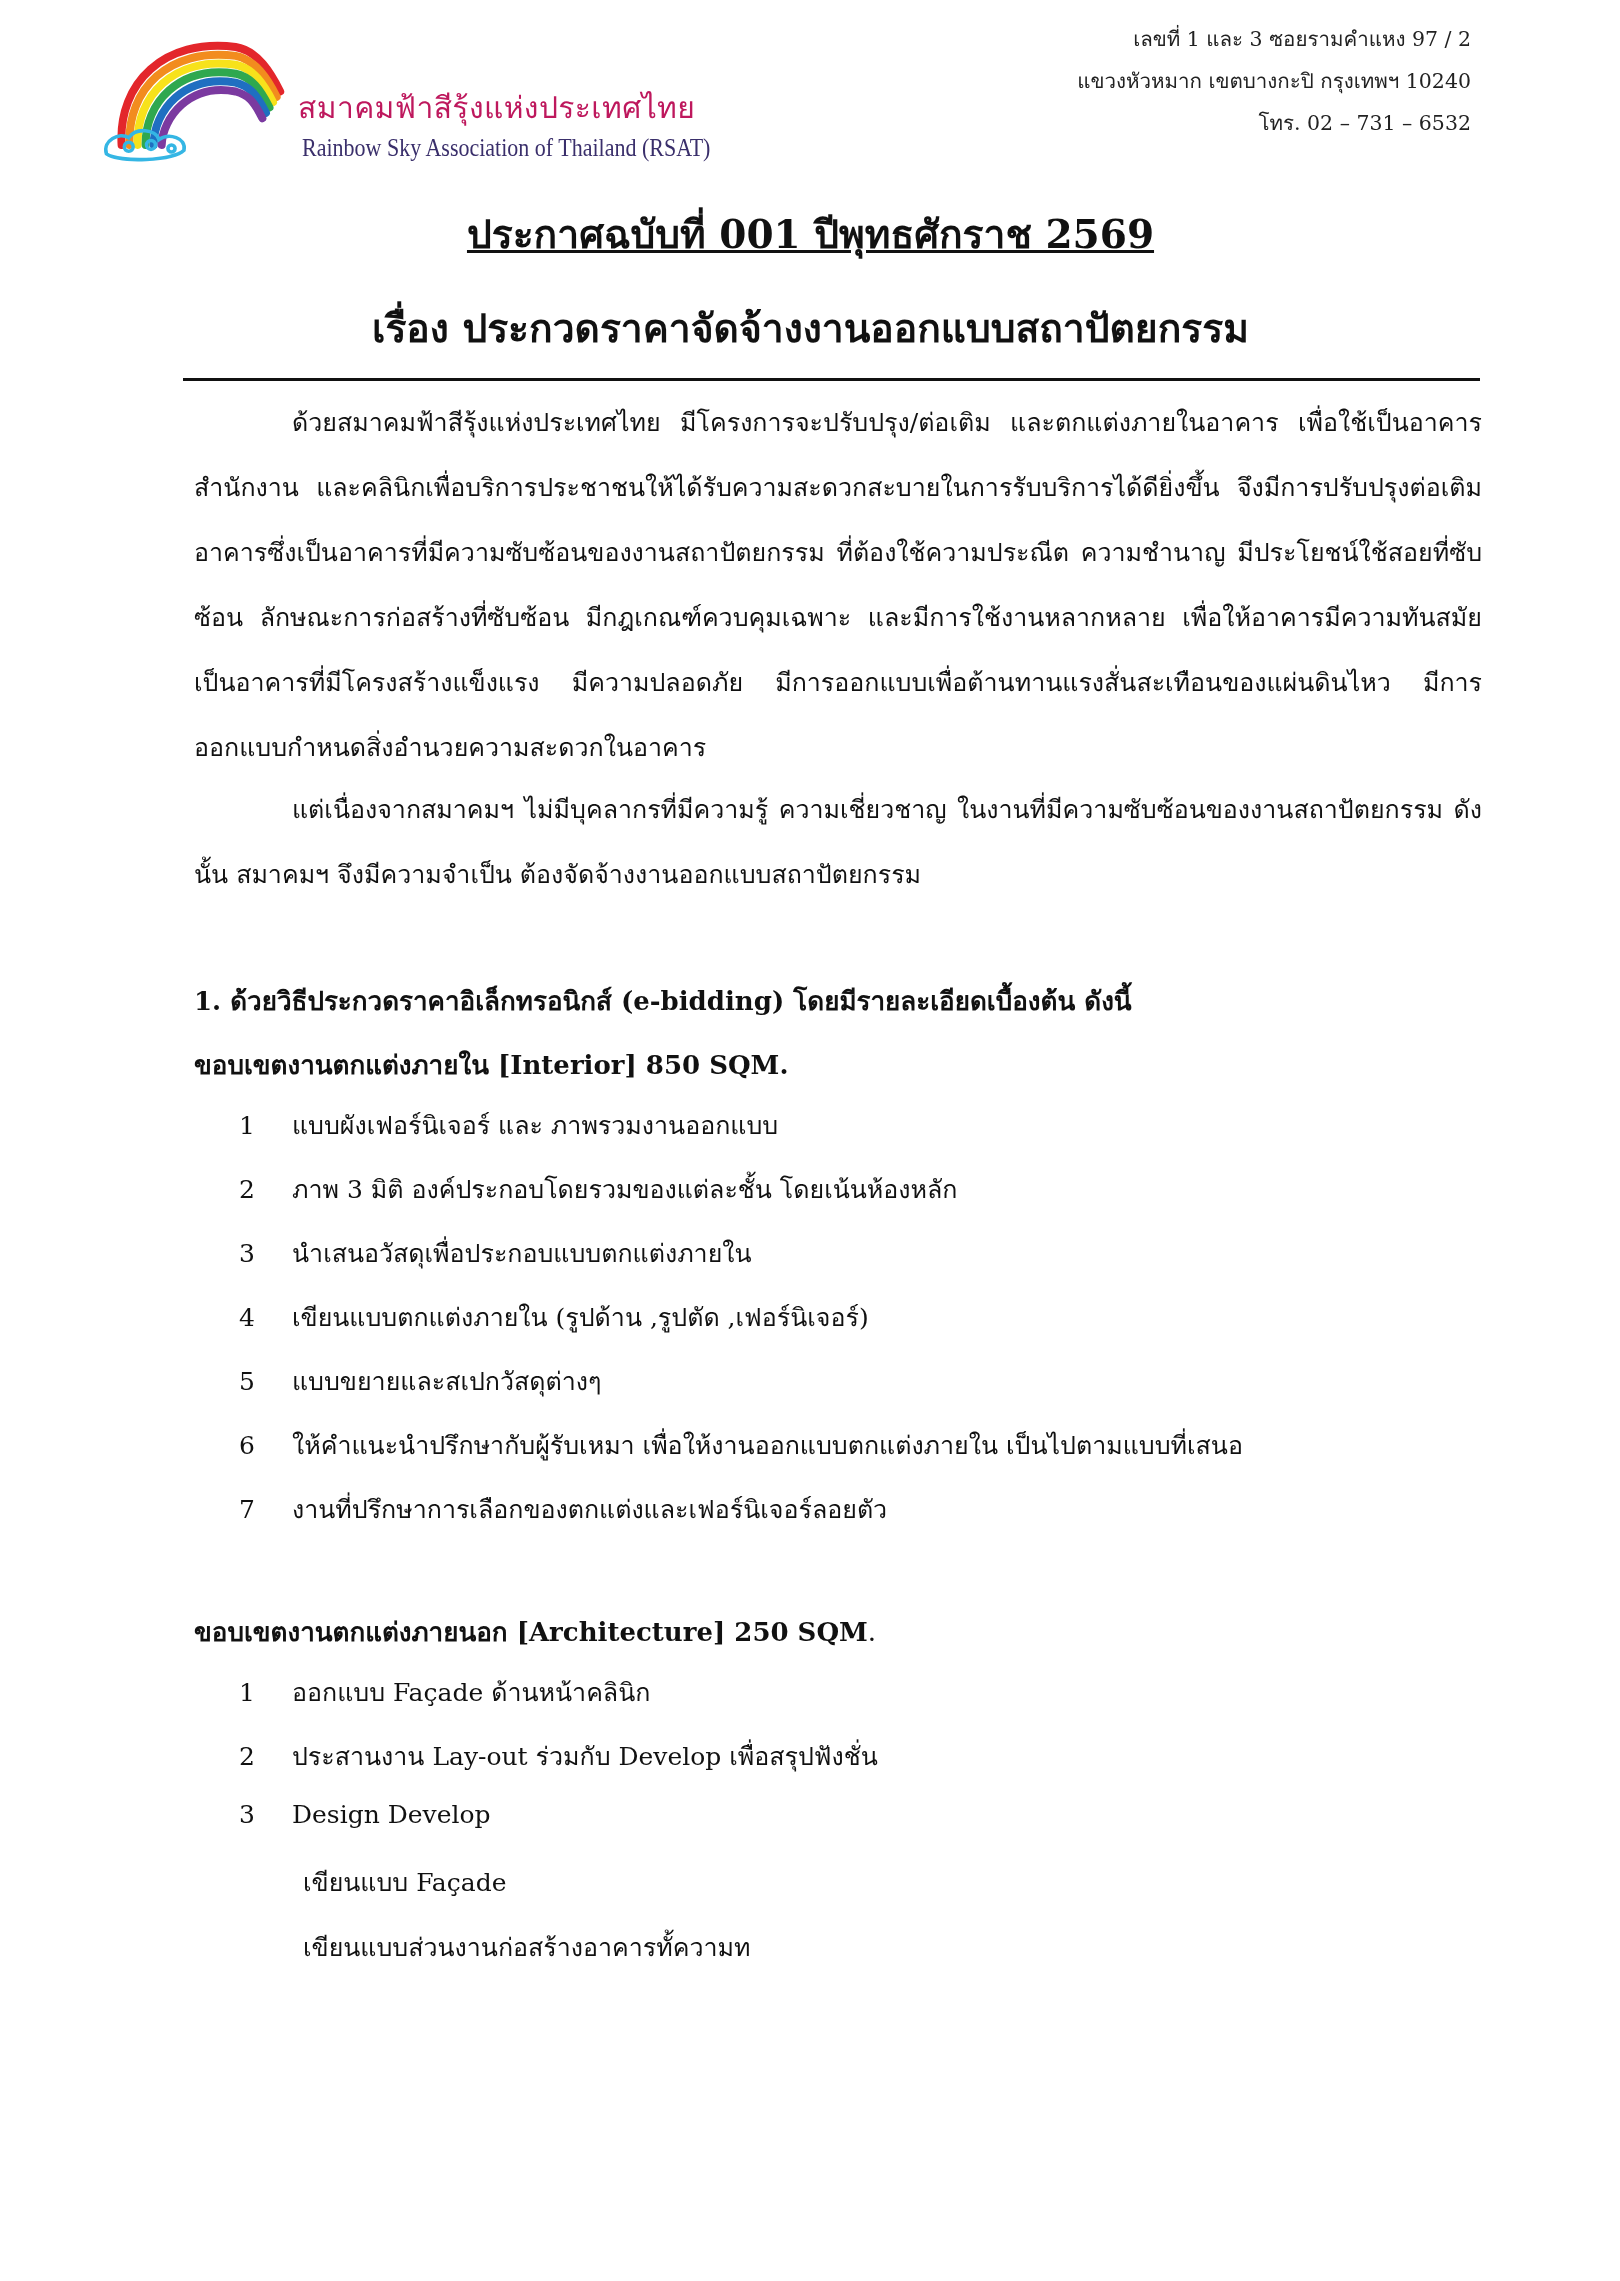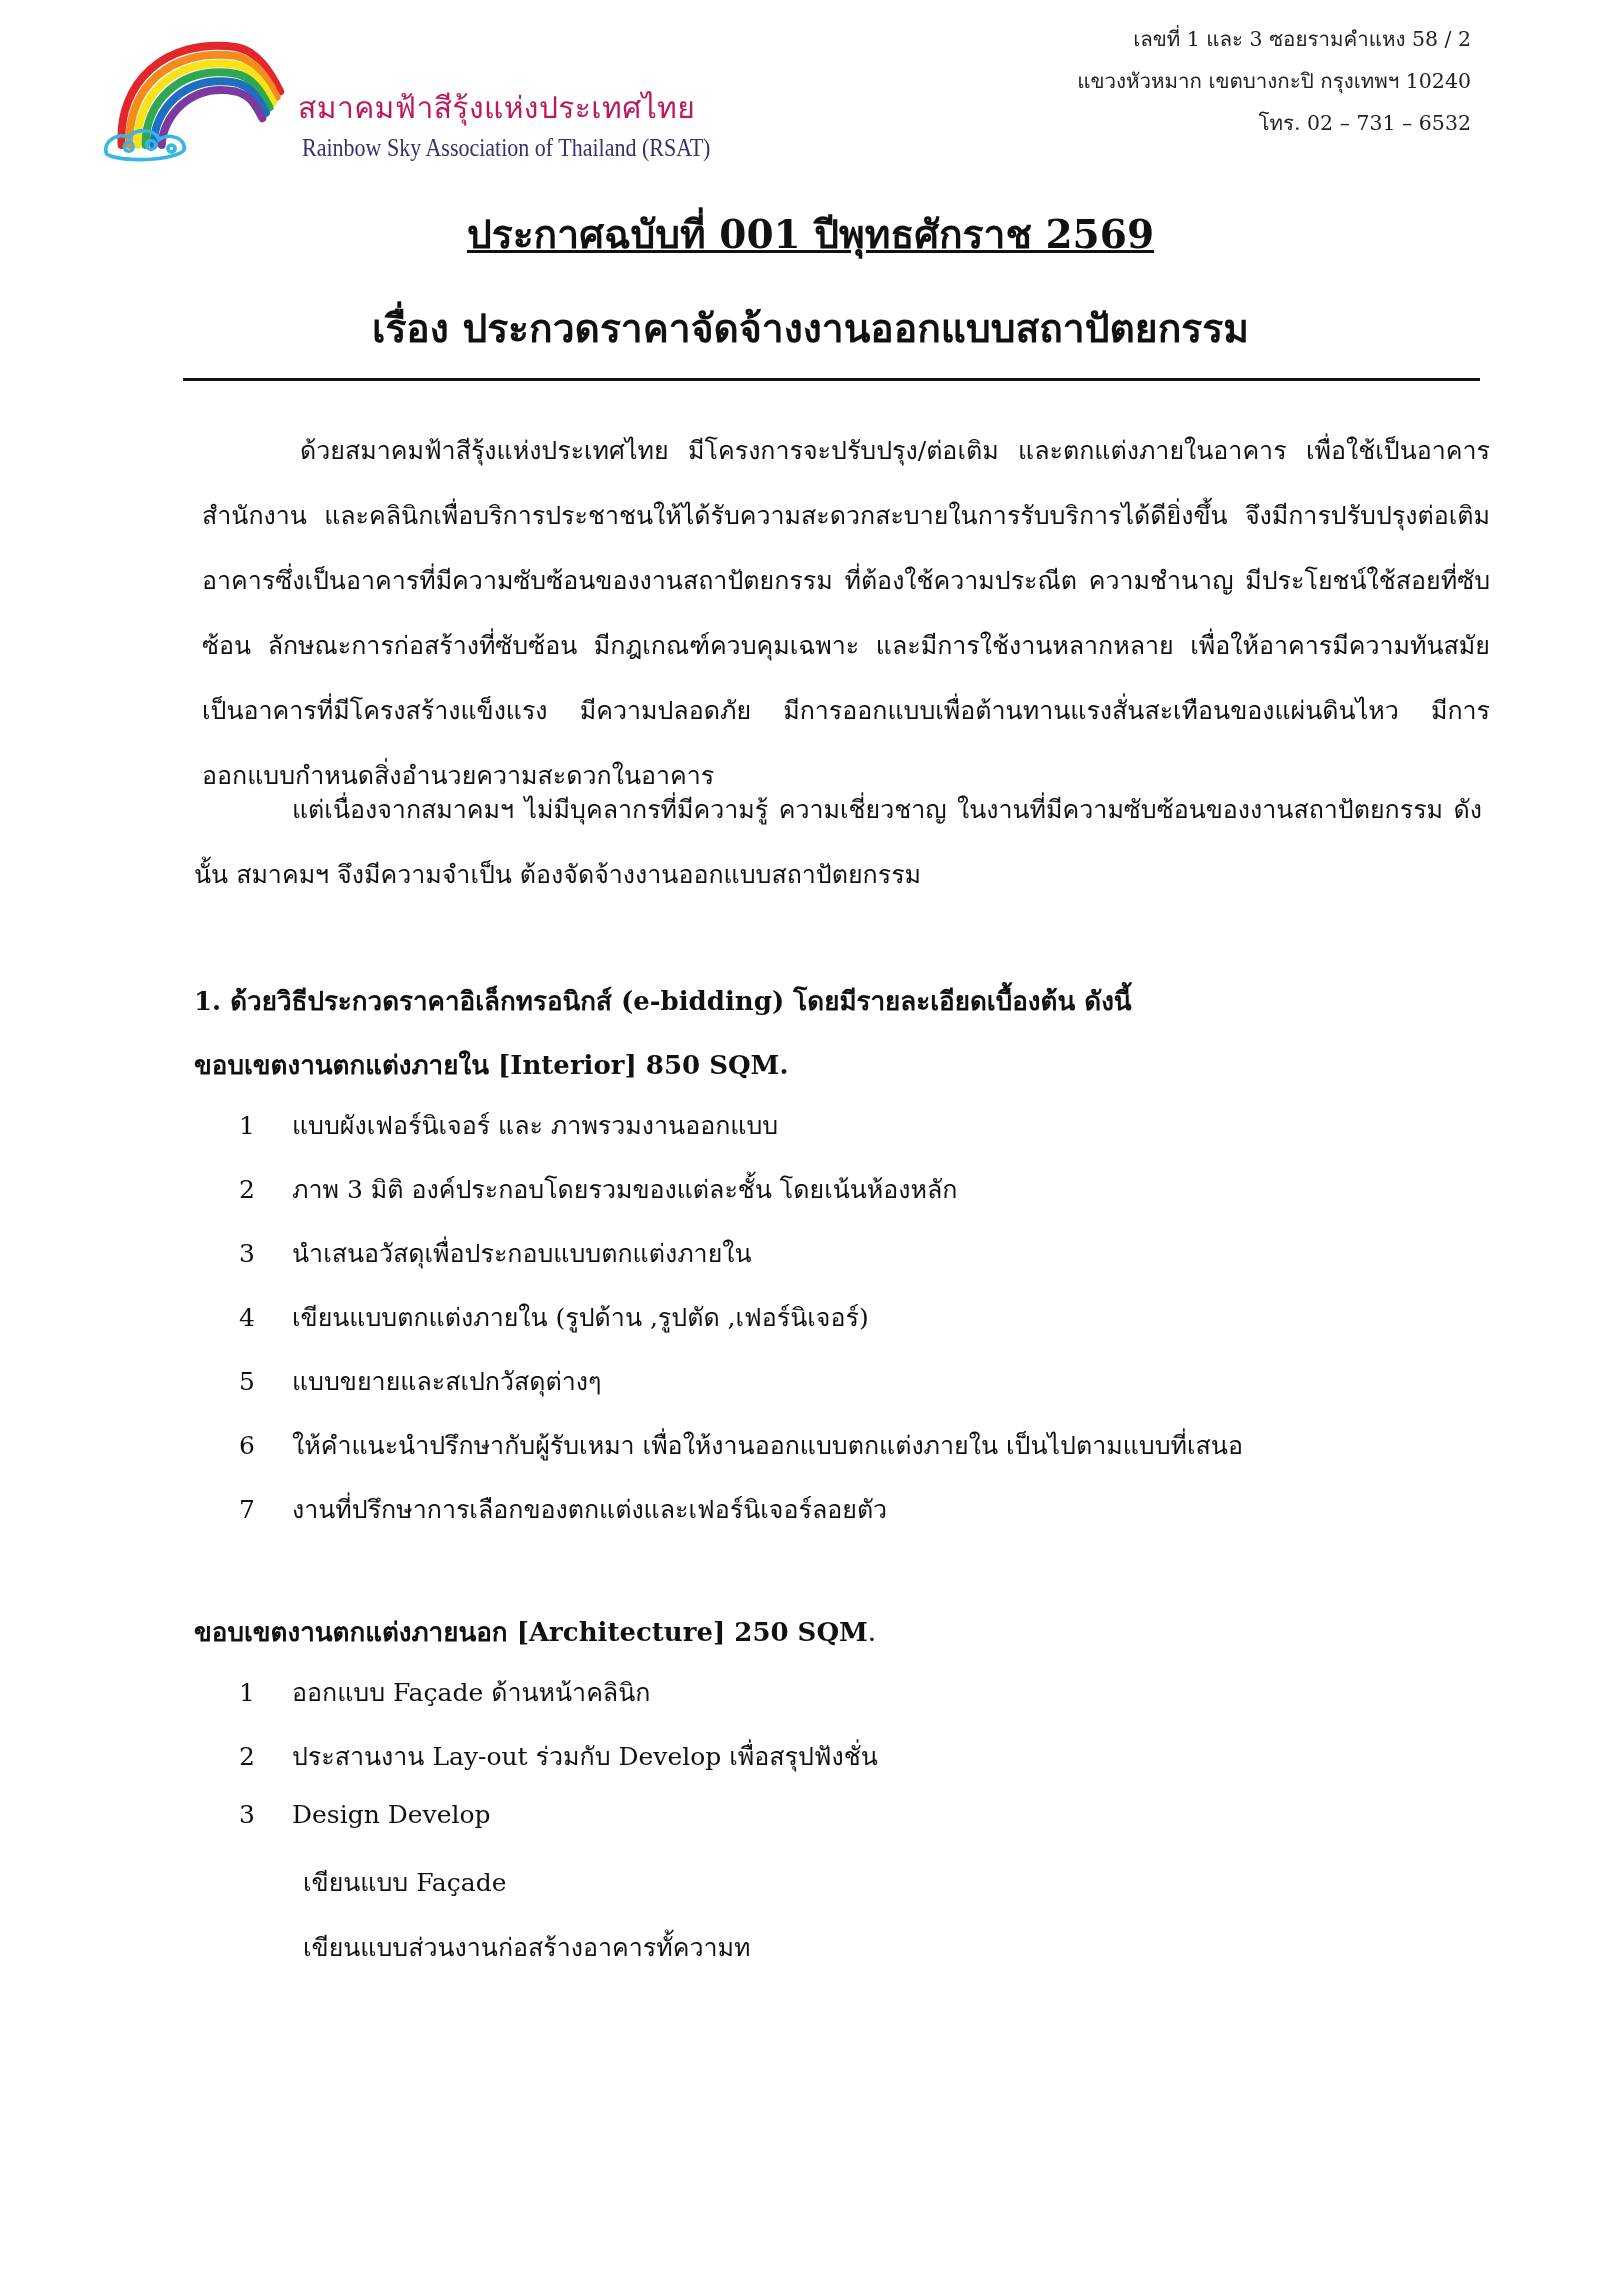--- a/index.html
+++ b/index.html
@@ -11,21 +11,21 @@
     .logo svg { position: absolute; left: 0; top: 0; }
     .logo-th { position: absolute; left: 196px; top: 64px; font-size: 30px; color: #be185d; font-family: "DejaVu Sans", sans-serif; letter-spacing: 0.4px; white-space: nowrap; }
     .logo-en { position: absolute; left: 200px; top: 114px; font-size: 25px; color: #3a2f6b; font-family: "Liberation Serif", serif; white-space: nowrap; transform: scaleX(0.88); transform-origin: left; }
     .address { position: absolute; right: 150px; top: 18px; text-align: right; font-size: 20.5px; line-height: 42px; color: #222; font-family: "DejaVu Serif", serif; }
     .address div { white-space: nowrap; }
     .title { position: absolute; left: 0; width: 1621px; text-align: center; font-weight: bold; font-family: "DejaVu Serif", serif; white-space: nowrap; }
     .title1 { top: 203px; font-size: 39px; text-decoration: underline; }
     .title2 { top: 297px; font-size: 39px; }
     .rule { position: absolute; left: 183px; width: 1297px; top: 378px; height: 2.7px; background: #111; }
     .para { position: absolute; left: 194px; width: 1288px; font-size: 25px; line-height: 65px; font-family: "DejaVu Serif", serif; text-align: justify; }
-    .para1 { top: 418px; text-indent: 98px; margin-left: 8px; }
+    .para1 { top: 390px; text-indent: 98px; }
     .para2 { top: 777px; text-indent: 98px; }
     .heading { position: absolute; left: 194px; font-size: 26px; font-weight: bold; font-family: "DejaVu Serif", serif; white-space: nowrap; }
     .h1 { top: 980px; }
     .h2 { top: 1044px; }
     .h3 { top: 1611px; }
     .list { position: absolute; left: 239px; font-size: 25px; font-family: "DejaVu Serif", serif; }
     .list .item { position: relative; height: 64px; white-space: nowrap; }
     .list .num { display: inline-block; width: 53px; }
     .list1 { top: 1105px; }
     .list2 { top: 1672px; }
@@ -51,21 +51,21 @@
       <circle cx="30" cy="142" r="5"></circle>
       <circle cx="55" cy="140" r="5"></circle>
       <circle cx="78" cy="144" r="4"></circle>
     </g>
   </svg>
   <div class="logo-th">สมาคมฟ้าสีรุ้งแห่งประเทศไทย</div>
   <div class="logo-en">Rainbow Sky Association of Thailand (RSAT)</div>
 </div>
 
 <div class="address">
-  <div>เลขที่ 1 และ 3  ซอยรามคำแหง 58 / 2</div>
+  <div>เลขที่ 1 และ 3  ซอยรามคำแหง 97 / 2</div>
   <div>แขวงหัวหมาก  เขตบางกะปิ  กรุงเทพฯ  10240</div>
   <div>โทร. 02 – 731 – 6532</div>
 </div>
 
 <div class="title title1">ประกาศฉบับที่ 001 ปีพุทธศักราช 2569</div>
 <div class="title title2">เรื่อง  ประกวดราคาจัดจ้างงานออกแบบสถาปัตยกรรม</div>
 <div class="rule"></div>
 
 <div class="para para1">ด้วยสมาคมฟ้าสีรุ้งแห่งประเทศไทย มีโครงการจะปรับปรุง/ต่อเติม และตกแต่งภายในอาคาร เพื่อใช้เป็นอาคารสำนักงาน และคลินิกเพื่อบริการประชาชนให้ได้รับความสะดวกสะบายในการรับบริการได้ดียิ่งขึ้น จึงมีการปรับปรุงต่อเติมอาคารซึ่งเป็นอาคารที่มีความซับซ้อนของงานสถาปัตยกรรม ที่ต้องใช้ความประณีต ความชำนาญ มีประโยชน์ใช้สอยที่ซับซ้อน ลักษณะการก่อสร้างที่ซับซ้อน มีกฎเกณฑ์ควบคุมเฉพาะ และมีการใช้งานหลากหลาย เพื่อให้อาคารมีความทันสมัย เป็นอาคารที่มีโครงสร้างแข็งแรง มีความปลอดภัย มีการออกแบบเพื่อต้านทานแรงสั่นสะเทือนของแผ่นดินไหว มีการออกแบบกำหนดสิ่งอำนวยความสะดวกในอาคาร</div>
 <div class="para para2">แต่เนื่องจากสมาคมฯ  ไม่มีบุคลากรที่มีความรู้ ความเชี่ยวชาญ  ในงานที่มีความซับซ้อนของงานสถาปัตยกรรม ดังนั้น สมาคมฯ จึงมีความจำเป็น ต้องจัดจ้างงานออกแบบสถาปัตยกรรม</div>

